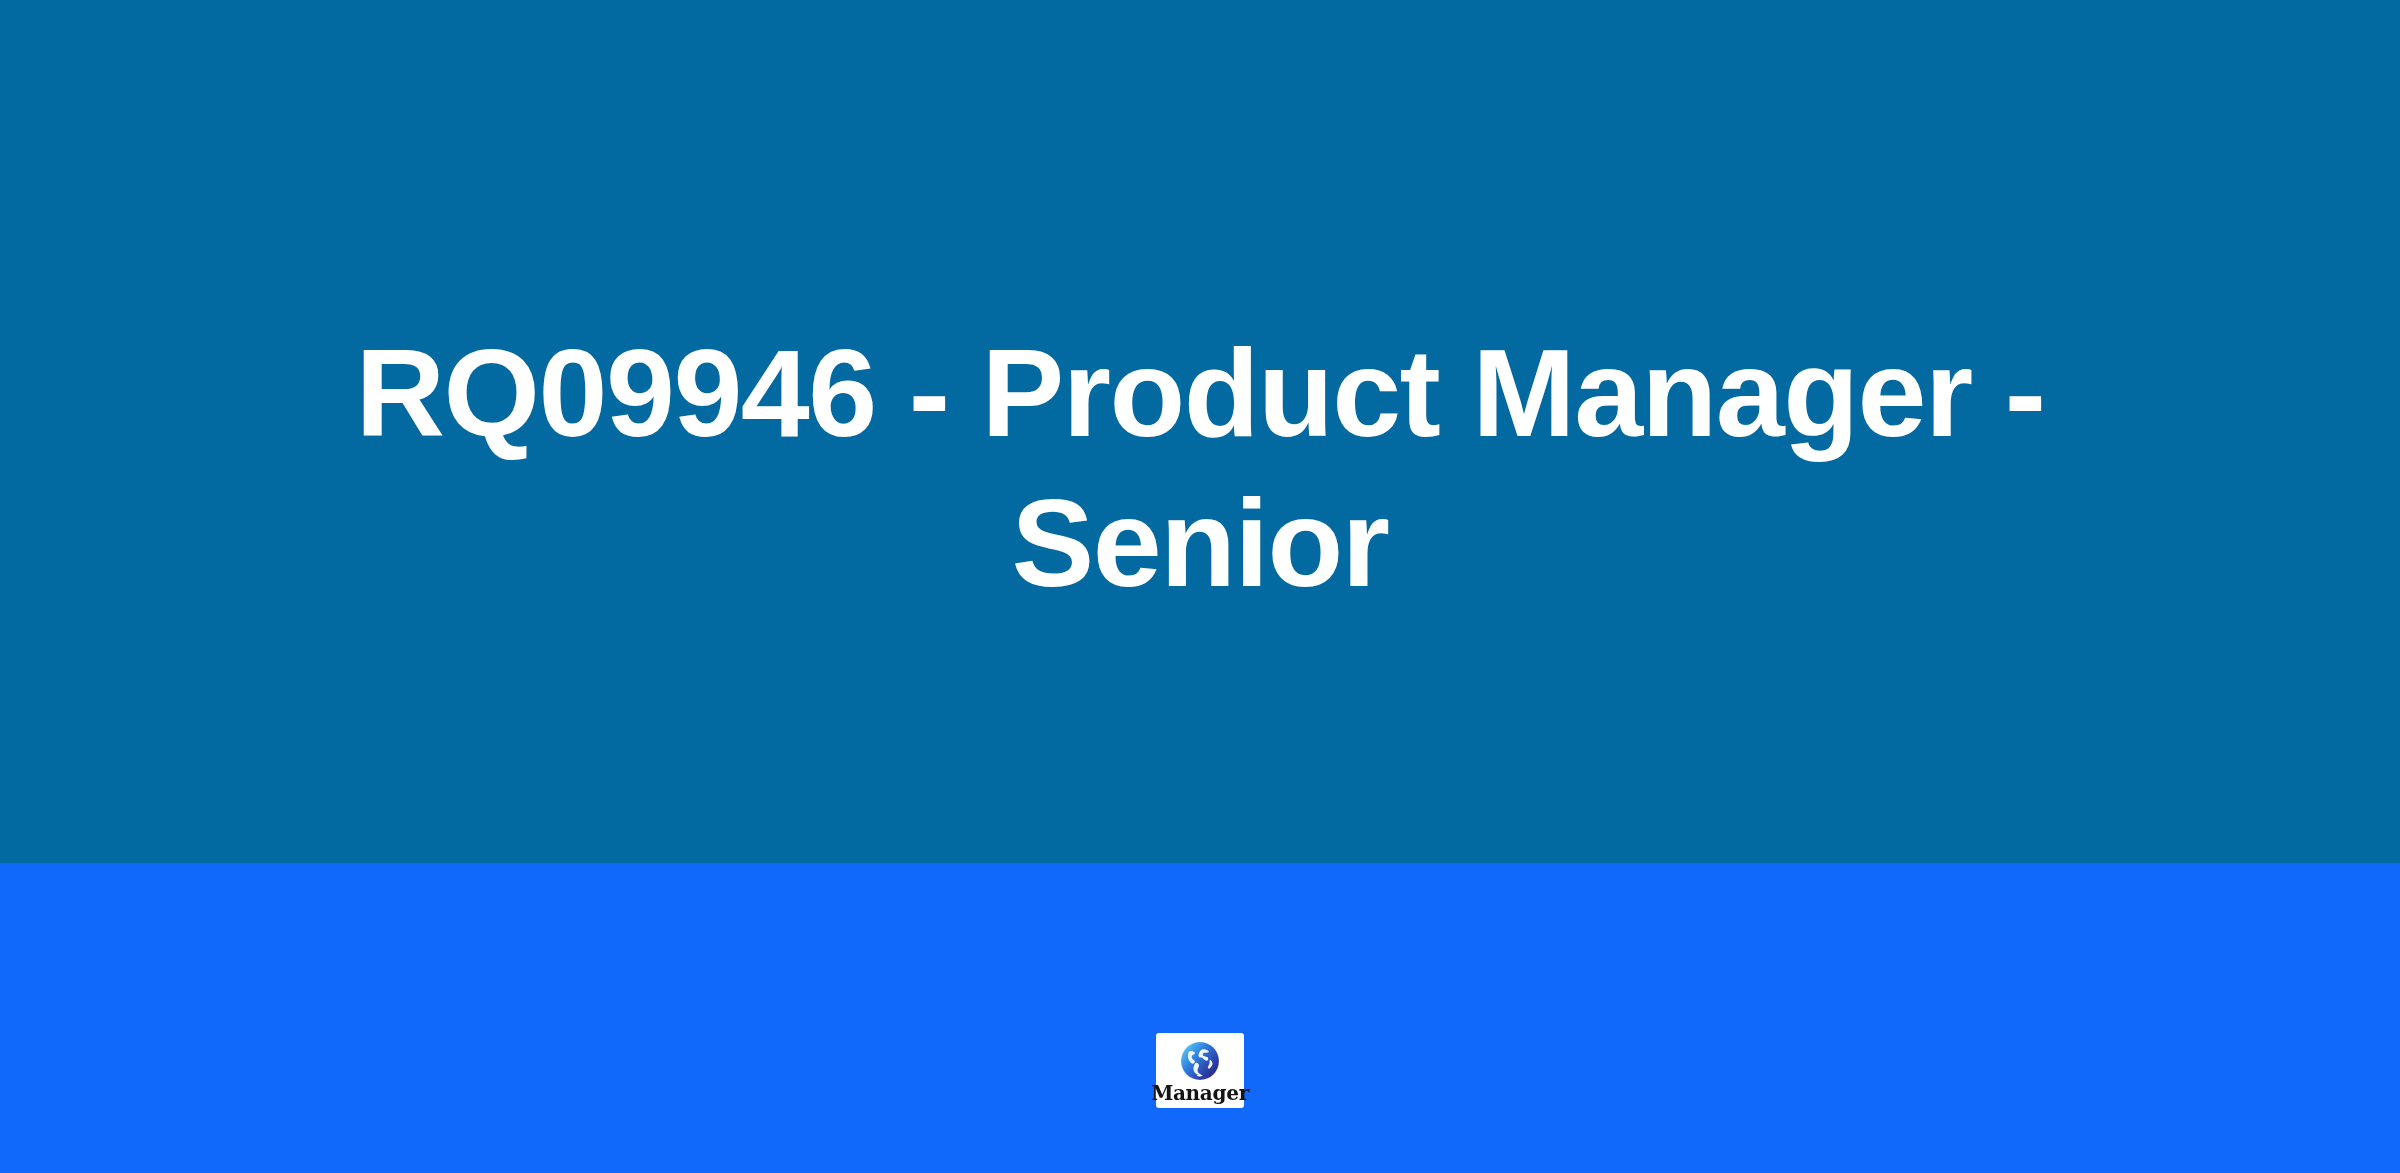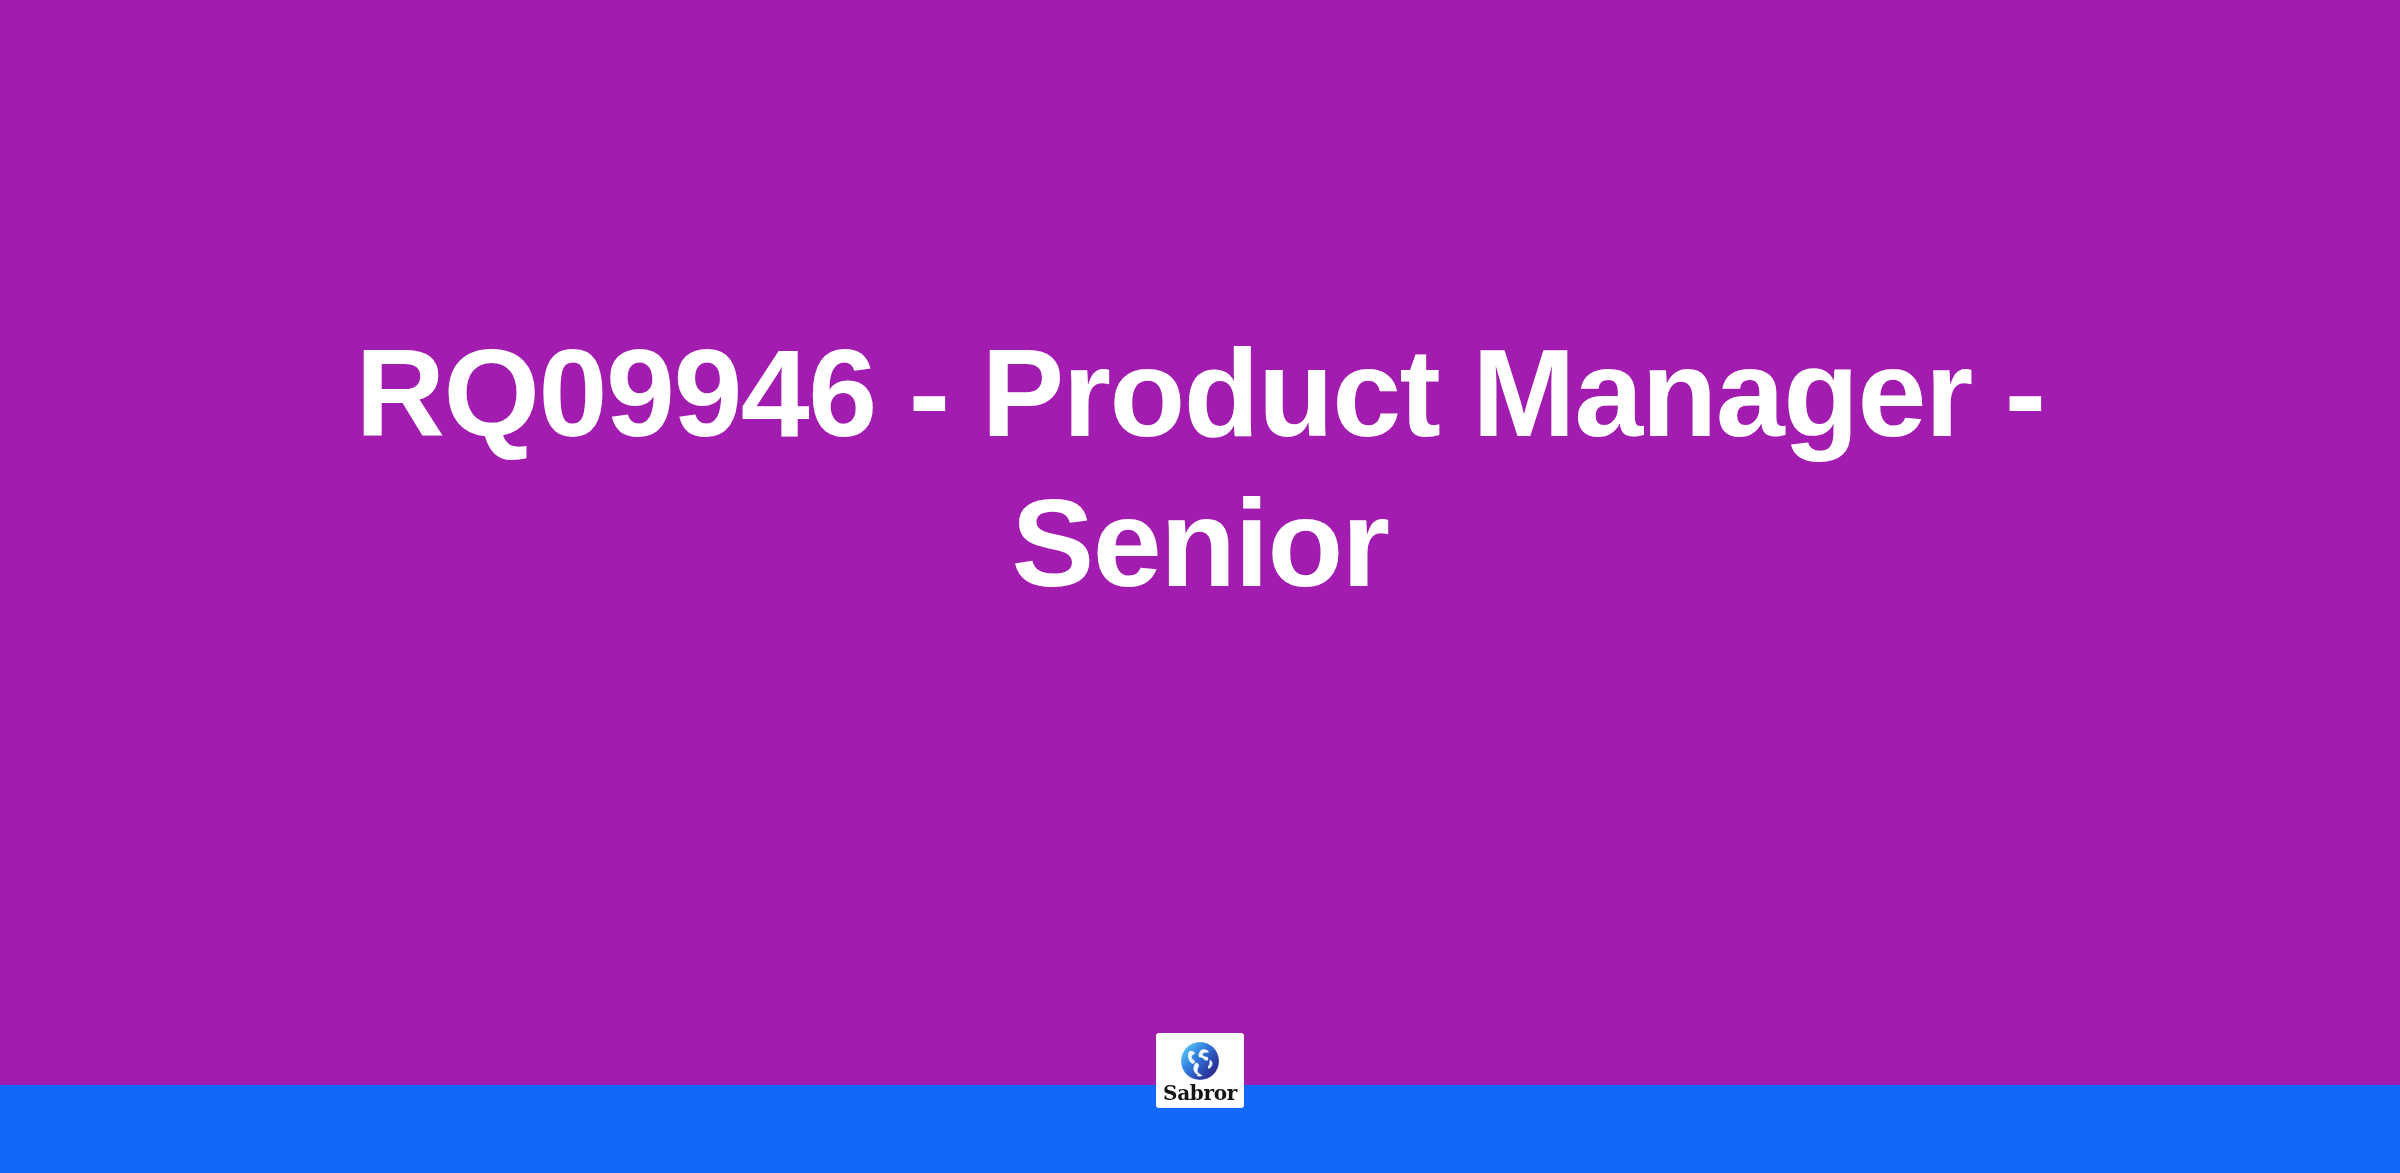--- a/index.html
+++ b/index.html
@@ -10,22 +10,22 @@
     width: 2400px;
     height: 1173px;
     overflow: hidden;
     font-family: "Liberation Sans", sans-serif;
     background: #1069fa;
   }
 
   .job-page {
     position: relative;
     width: 2400px;
-    height: 1085px;
-    background: #a21caf;
+    height: 863px;
+    background: #0369a1;
     box-sizing: border-box;
     display: flex;
     flex-direction: column;
     align-items: center;
   }
 
   .hero {
     position: absolute;
     left: 0;
     right: 0;
@@ -125,17 +125,17 @@
           <g fill="#eef6fb">
             <path d="M16 17c3 -1 6 0 8 2c1 2 -1 3 -3 4c-2 1 -2 3 -1 5c1 2 3 2 4 4c1 2 -1 4 -3 4c-2 0 -4 -2 -5 -4c-2 -3 -3 -7 -2 -11c0 -2 1 -3 2 -4z"></path>
             <path d="M25 35c2 -1 4 0 5 2c1 2 0 4 -1 6c-1 2 -1 4 0 6c1 2 3 2 4 4c-4 1 -8 -1 -10 -5c-2 -4 -1 -9 2 -13z"></path>
             <path d="M37 14c3 0 6 1 8 3c1 1 0 2 -2 2c-2 1 -4 0 -6 1c-1 1 -1 3 0 4c2 1 4 1 6 2c2 1 2 3 1 5c-1 1 -3 1 -4 0c-2 -1 -3 -3 -5 -4c-2 -1 -4 0 -5 -2c-1 -2 0 -4 1 -6c1 -3 3 -5 6 -5z"></path>
             <path d="M47 30c2 1 4 3 4 6c0 3 -2 5 -4 7c-1 1 -3 1 -3 -1c0 -2 1 -3 2 -5c1 -2 0 -4 1 -7z"></path>
             <path d="M31 52c2 0 4 1 5 3c-3 1 -6 1 -9 0c1 -2 2 -3 4 -3z"></path>
           </g>
           <circle cx="32" cy="32" r="29" fill="none" stroke="#ffffff" stroke-opacity="0.28" stroke-width="1.2"></circle>
         </svg>
       </span>
-      <span class="brand-wordmark">Sabror</span>
+      <span class="brand-wordmark">Manager</span>
     </div>
   </div>
 
 </div>
 
 </body></html>

